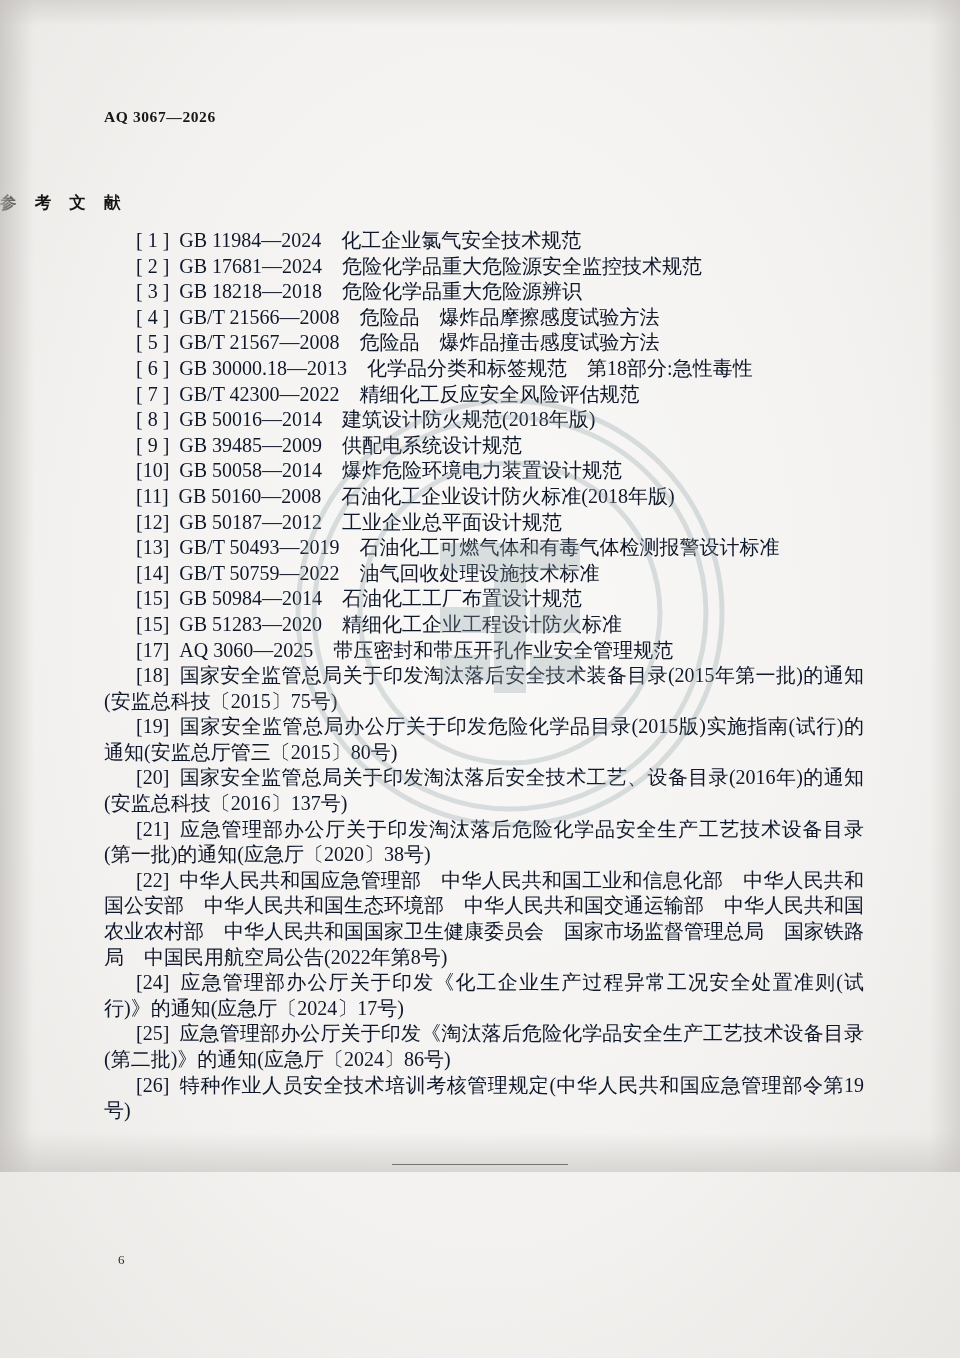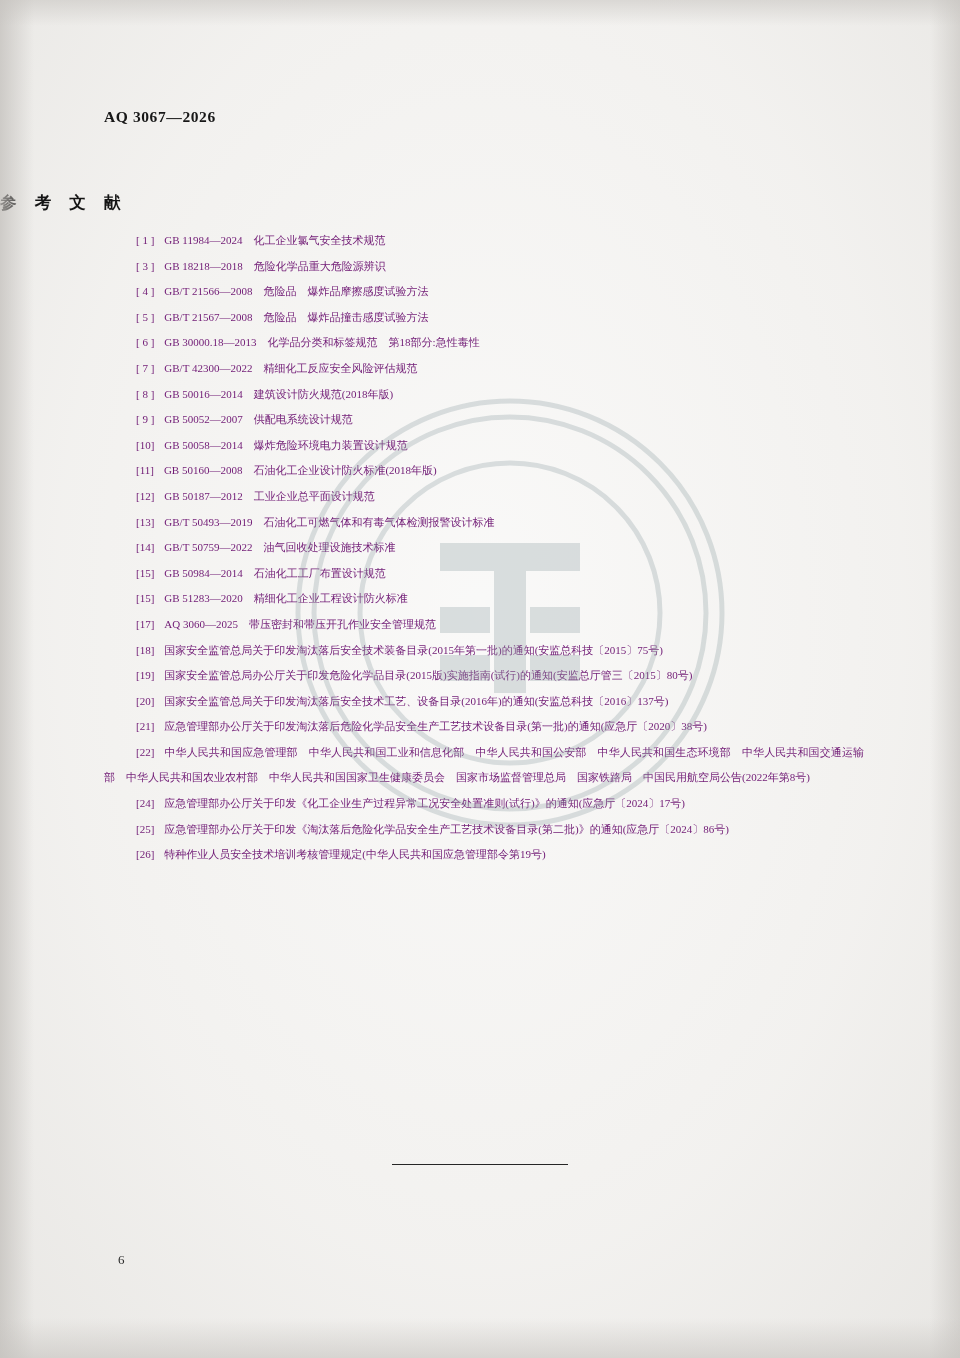--- a/index.html
+++ b/index.html
@@ -27,21 +27,21 @@
     position: absolute;
     inset: 0;
     background:
       radial-gradient(ellipse at 50% 45%, rgba(255,255,255,0.55) 0%, rgba(238,236,233,0.15) 62%, rgba(222,220,216,0.5) 100%);
     pointer-events: none;
   }
   .sheet {
     position: absolute;
     left: 0; top: 0;
     width: 960px;
-    height: 1358px;
+    height: 1172px;
   }
   .header {
     position: absolute;
     left: 104px;
     top: 108px;
     font-size: 15.5px;
     letter-spacing: 0.6px;
     font-weight: bold;
     color: #171717;
   }
@@ -56,25 +56,25 @@
     letter-spacing: 7px;
     color: #141414;
   }
   .refs {
     position: absolute;
     left: 104px;
     top: 228px;
     width: 760px;
   }
   .ref {
-    font-size: 11px;
+    font-size: 20px;
     line-height: 25.6px;
     text-align: justify;
     margin: 0 0 0 0;
-    color: #701a75;
+    color: #0f172a;
     text-indent: 0;
   }
   .ref .gap-s { display: inline-block; width: 10px; }
   .ref-wrap {
     text-indent: 32px;
   }
   .rule {
     position: absolute;
     left: 392px;
     top: 1164px;
@@ -131,27 +131,28 @@
 
 <div class="page">
   <div class="sheet">
 
     <div class="header">AQ 3067—2026</div>
 
     <div class="doc-title">参 考 文 献</div>
 
     <div class="refs" id="reference-list">
         <p class="ref ref-wrap"><span>[ 1 ]</span><span class="gap-s"></span><span>GB 11984—2024　化工企业氯气安全技术规范</span></p>
+        <p class="ref ref-wrap"><span>[ 2 ]</span><span class="gap-s"></span><span>GB 17681—2024　危险化学品重大危险源安全监控技术规范</span></p>
         <p class="ref ref-wrap"><span>[ 3 ]</span><span class="gap-s"></span><span>GB 18218—2018　危险化学品重大危险源辨识</span></p>
         <p class="ref ref-wrap"><span>[ 4 ]</span><span class="gap-s"></span><span>GB/T 21566—2008　危险品　爆炸品摩擦感度试验方法</span></p>
         <p class="ref ref-wrap"><span>[ 5 ]</span><span class="gap-s"></span><span>GB/T 21567—2008　危险品　爆炸品撞击感度试验方法</span></p>
         <p class="ref ref-wrap"><span>[ 6 ]</span><span class="gap-s"></span><span>GB 30000.18—2013　化学品分类和标签规范　第18部分:急性毒性</span></p>
         <p class="ref ref-wrap"><span>[ 7 ]</span><span class="gap-s"></span><span>GB/T 42300—2022　精细化工反应安全风险评估规范</span></p>
         <p class="ref ref-wrap"><span>[ 8 ]</span><span class="gap-s"></span><span>GB 50016—2014　建筑设计防火规范(2018年版)</span></p>
-        <p class="ref ref-wrap"><span>[ 9 ]</span><span class="gap-s"></span><span>GB 50052—2007　供配电系统设计规范</span></p>
+        <p class="ref ref-wrap"><span>[ 9 ]</span><span class="gap-s"></span><span>GB 39485—2009　供配电系统设计规范</span></p>
         <p class="ref ref-wrap"><span>[10]</span><span class="gap-s"></span><span>GB 50058—2014　爆炸危险环境电力装置设计规范</span></p>
         <p class="ref ref-wrap"><span>[11]</span><span class="gap-s"></span><span>GB 50160—2008　石油化工企业设计防火标准(2018年版)</span></p>
         <p class="ref ref-wrap"><span>[12]</span><span class="gap-s"></span><span>GB 50187—2012　工业企业总平面设计规范</span></p>
         <p class="ref ref-wrap"><span>[13]</span><span class="gap-s"></span><span>GB/T 50493—2019　石油化工可燃气体和有毒气体检测报警设计标准</span></p>
         <p class="ref ref-wrap"><span>[14]</span><span class="gap-s"></span><span>GB/T 50759—2022　油气回收处理设施技术标准</span></p>
         <p class="ref ref-wrap"><span>[15]</span><span class="gap-s"></span><span>GB 50984—2014　石油化工工厂布置设计规范</span></p>
         <p class="ref ref-wrap"><span>[15]</span><span class="gap-s"></span><span>GB 51283—2020　精细化工企业工程设计防火标准</span></p>
         <p class="ref ref-wrap"><span>[17]</span><span class="gap-s"></span><span>AQ 3060—2025　带压密封和带压开孔作业安全管理规范</span></p>
         <p class="ref ref-wrap"><span>[18]</span><span class="gap-s"></span><span>国家安全监管总局关于印发淘汰落后安全技术装备目录(2015年第一批)的通知(安监总科技〔2015〕75号)</span></p>
         <p class="ref ref-wrap"><span>[19]</span><span class="gap-s"></span><span>国家安全监管总局办公厅关于印发危险化学品目录(2015版)实施指南(试行)的通知(安监总厅管三〔2015〕80号)</span></p>

